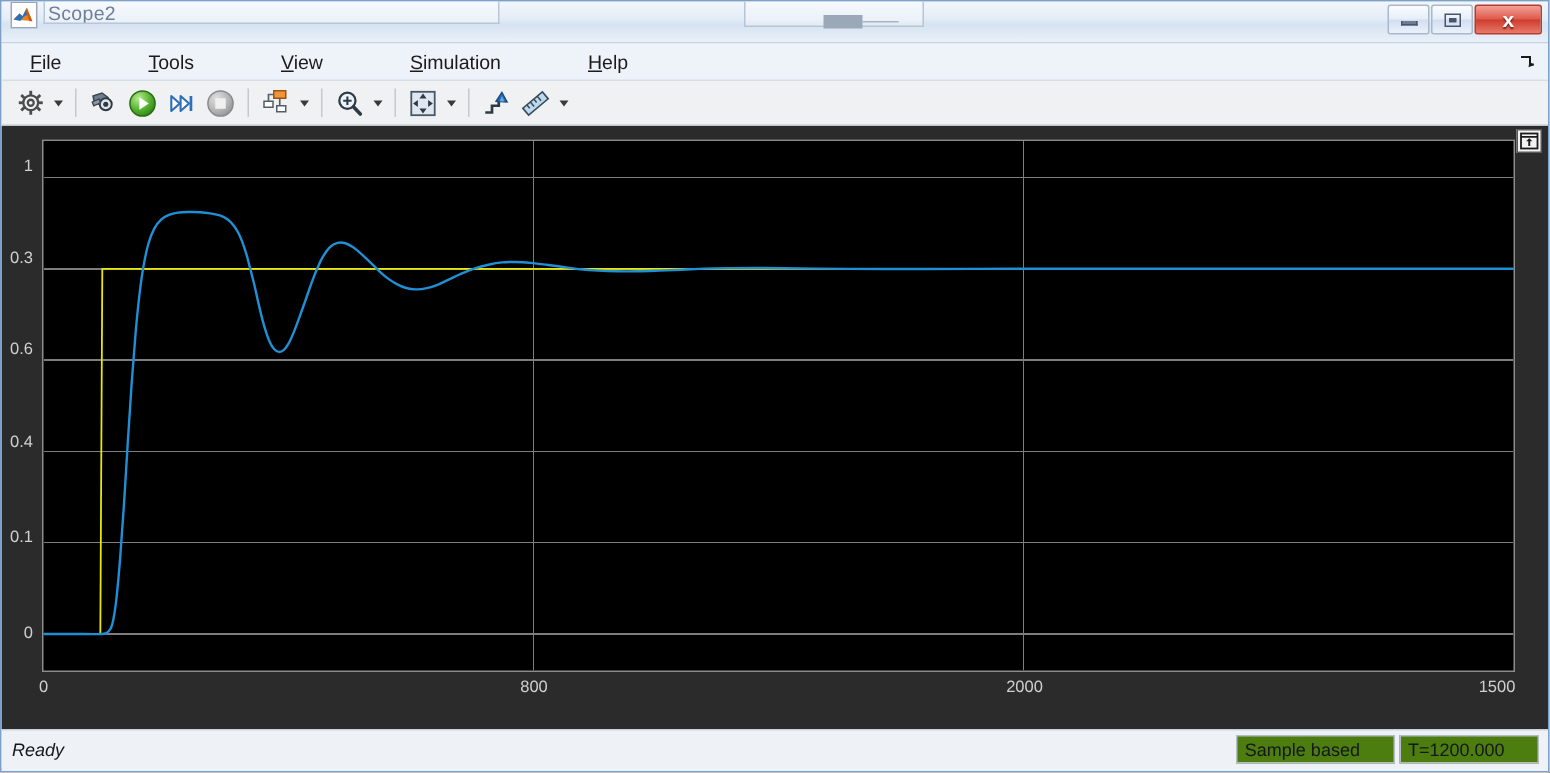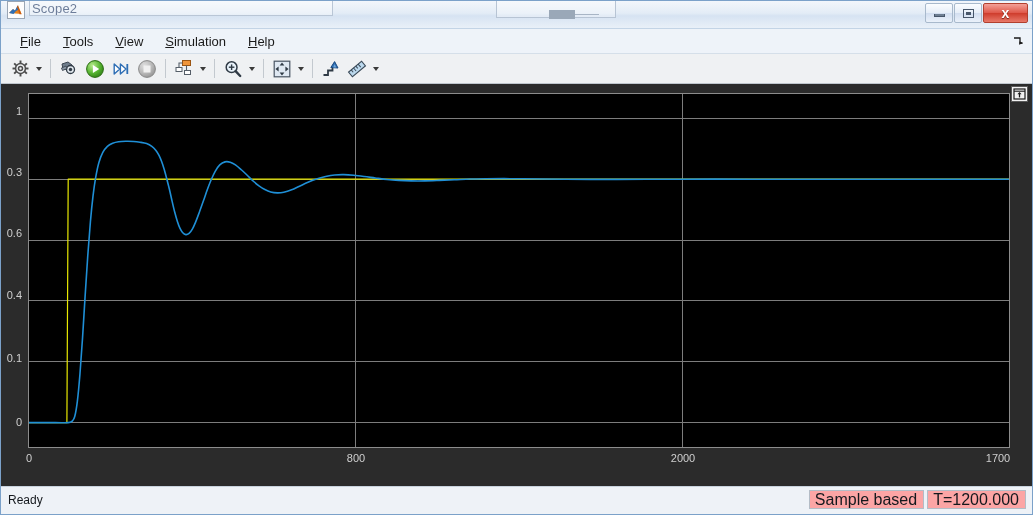--- a/index.html
+++ b/index.html
@@ -141,20 +141,21 @@
   
   .menubar {
     position: relative;
     height: 25px;
     background: #eef3f9;
     border-bottom: 1px solid #d5dfe9;
     display: flex;
     align-items: center;
     padding-left: 8px;
     box-sizing: border-box;
+    gap: 36px;
   }
   .menu-item {
     font-size: 13px;
     color: #1b1b1b;
     padding: 2px 11px;
     cursor: default;
     white-space: nowrap;
   }
   .menu-item .mn { text-decoration: underline; }
   .menu-overflow {
@@ -285,36 +286,37 @@
     background: #eef2f7;
     border-top: 1px solid #c8d2dd;
     display: flex;
     align-items: center;
     box-sizing: border-box;
   }
   .status-ready {
     font-size: 12px;
     color: #14181d;
     margin-left: 7px;
+    font-style: italic;
   }
   .status-right {
     position: absolute;
     right: 6px;
     top: 3px;
     display: flex;
     align-items: stretch;
     gap: 3px;
     height: 19px;
   }
   .status-cell {
-    font-size: 16px;
+    font-size: 12px;
     color: #14181d;
-    padding: 1px 6px 0 5px;
+    padding: 1px 22px 0 5px;
     border: 1px solid #b3bcc6;
-    background: #fca5a5;
+    background: #4d7c0f;
     display: flex;
     align-items: center;
     white-space: nowrap;
     box-sizing: border-box;
   }
 </style>
 </head>
 <body>
 
 <div id="app">
@@ -516,21 +518,21 @@
           </g>
           <path d="M0.00 328.66 L37.89 328.66 L39.20 85.21 L980.00 85.21" fill="none" stroke="#e8e800" stroke-width="1.2" stroke-linejoin="round" stroke-linecap="round"></path>
           <path d="M0.00 328.66 C4.36 328.66,19.60 328.66,26.13 328.66 C32.67 328.66,36.37 328.91,39.20 328.66 C42.03 328.40,42.03 328.15,43.12 327.13 C44.21 326.12,44.86 325.87,45.73 322.57 C46.60 319.27,47.48 314.45,48.35 307.35 C49.22 300.25,50.09 290.62,50.96 279.97 C51.83 269.31,52.70 256.64,53.57 243.45 C54.44 230.26,55.32 214.54,56.19 200.84 C57.06 187.15,57.93 173.46,58.80 161.28 C59.67 149.11,60.54 137.70,61.41 127.81 C62.28 117.92,63.16 109.30,64.03 101.94 C64.90 94.59,65.66 89.26,66.64 83.69 C67.62 78.11,68.71 72.68,69.91 68.47 C71.10 64.26,72.41 61.12,73.83 58.43 C75.24 55.74,76.77 53.86,78.40 52.34 C80.03 50.82,81.78 50.06,83.63 49.30 C85.48 48.54,87.33 48.11,89.51 47.78 C91.68 47.45,94.19 47.37,96.69 47.32 C99.20 47.27,102.14 47.32,104.53 47.47 C106.93 47.62,108.89 47.88,111.07 48.23 C113.24 48.59,115.64 48.92,117.60 49.60 C119.56 50.29,121.30 51.23,122.83 52.34 C124.35 53.46,125.55 54.78,126.75 56.30 C127.94 57.82,129.03 59.59,130.01 61.47 C130.99 63.35,131.76 65.22,132.63 67.56 C133.50 69.89,134.37 72.53,135.24 75.47 C136.11 78.41,136.98 81.86,137.85 85.21 C138.72 88.55,139.60 91.90,140.47 95.55 C141.34 99.21,142.21 103.36,143.08 107.12 C143.95 110.87,144.82 114.73,145.69 118.07 C146.56 121.42,147.44 124.51,148.31 127.20 C149.18 129.89,150.05 132.32,150.92 134.20 C151.79 136.08,152.55 137.40,153.53 138.46 C154.51 139.53,155.71 140.44,156.80 140.59 C157.89 140.74,158.98 140.29,160.07 139.37 C161.16 138.46,162.24 136.99,163.33 135.11 C164.42 133.24,165.40 131.01,166.60 128.11 C167.80 125.22,169.21 121.32,170.52 117.77 C171.83 114.22,173.13 110.52,174.44 106.81 C175.75 103.11,177.05 99.10,178.36 95.55 C179.67 92.00,180.97 88.55,182.28 85.51 C183.59 82.47,184.78 79.73,186.20 77.29 C187.62 74.86,189.14 72.48,190.77 70.90 C192.41 69.33,194.26 68.32,196.00 67.86 C197.74 67.40,199.48 67.66,201.23 68.17 C202.97 68.67,204.60 69.64,206.45 70.90 C208.30 72.17,210.37 74.05,212.33 75.77 C214.29 77.50,216.25 79.37,218.21 81.25 C220.17 83.13,222.13 85.26,224.09 87.03 C226.05 88.81,228.01 90.48,229.97 91.90 C231.93 93.32,233.89 94.54,235.85 95.55 C237.81 96.57,239.66 97.43,241.73 97.99 C243.80 98.55,246.09 98.85,248.27 98.90 C250.44 98.95,252.40 98.80,254.80 98.29 C257.20 97.79,260.03 96.87,262.64 95.86 C265.25 94.84,267.76 93.47,270.48 92.21 C273.20 90.94,276.14 89.47,278.97 88.25 C281.80 87.03,284.53 85.87,287.47 84.90 C290.41 83.94,293.56 83.13,296.61 82.47 C299.66 81.81,302.71 81.25,305.76 80.95 C308.81 80.64,311.75 80.59,314.91 80.64 C318.06 80.69,321.33 80.95,324.71 81.25 C328.08 81.56,331.57 82.01,335.16 82.47 C338.75 82.92,342.46 83.48,346.27 83.99 C350.08 84.50,354.11 85.11,358.03 85.51 C361.95 85.92,365.76 86.20,369.79 86.42 C373.82 86.65,377.84 86.80,382.20 86.88 C386.56 86.96,391.24 86.96,395.92 86.88 C400.60 86.80,405.39 86.60,410.29 86.42 C415.19 86.25,420.20 86.04,425.32 85.82 C430.44 85.59,435.66 85.23,441.00 85.05 C446.34 84.88,451.67 84.82,457.33 84.75 C463.00 84.68,468.88 84.65,474.97 84.66 C481.07 84.67,487.28 84.75,493.92 84.81 C500.56 84.88,507.64 84.98,514.83 85.05 C522.01 85.13,529.20 85.22,537.04 85.27 C544.88 85.32,553.37 85.35,561.87 85.36 C570.36 85.37,578.74 85.35,588.00 85.33 C597.26 85.31,607.06 85.26,617.40 85.24 C627.74 85.21,638.63 85.19,650.07 85.18 C661.50 85.16,673.48 85.15,686.00 85.15 C698.52 85.15,711.04 85.17,725.20 85.18 C739.36 85.19,754.60 85.20,770.93 85.21 C787.27 85.21,804.69 85.21,823.20 85.21 C841.71 85.21,862.40 85.21,882.00 85.21 C901.60 85.21,924.47 85.21,940.80 85.21 C957.13 85.21,973.47 85.21,980.00 85.21" fill="none" stroke="#1f8fd6" stroke-width="1.6" stroke-linejoin="round" stroke-linecap="round"></path>
         </svg>
     </div>
 
     <div class="xlabels">
       <div class="xlab" style="left:1px">0</div>
       <div class="xlab" style="left:328px">800</div>
       <div class="xlab" style="left:655px">2000</div>
-      <div class="xlab" style="left:970px">1700</div>
+      <div class="xlab" style="left:970px">1500</div>
     </div>
 
     <div class="maximize-axes">
       <svg width="13" height="12" viewBox="0 0 13 12">
         <rect x="1" y="1" width="11" height="10" fill="none" stroke="#1a1a1a" stroke-width="1.2"></rect>
         <path d="M1 3.2 L12 3.2" stroke="#1a1a1a" stroke-width="1.1"></path>
         <path d="M6.5 9.4 L6.5 5" stroke="#1a1a1a" stroke-width="1.3"></path>
         <path d="M4.4 6.2 L6.5 4.1 L8.6 6.2 Z" fill="#1a1a1a"></path>
       </svg>
     </div>

